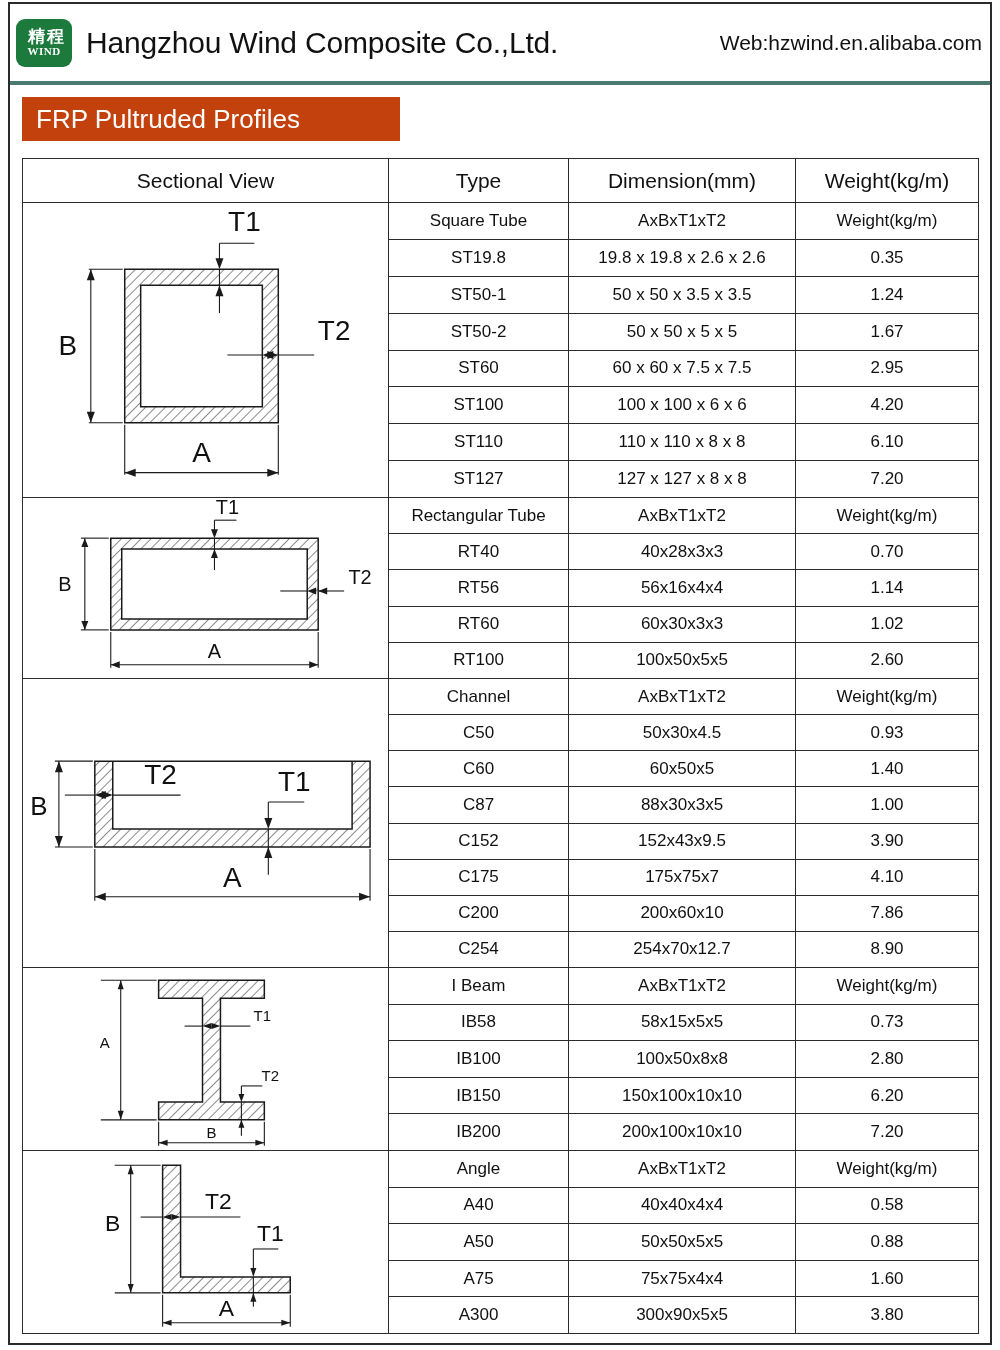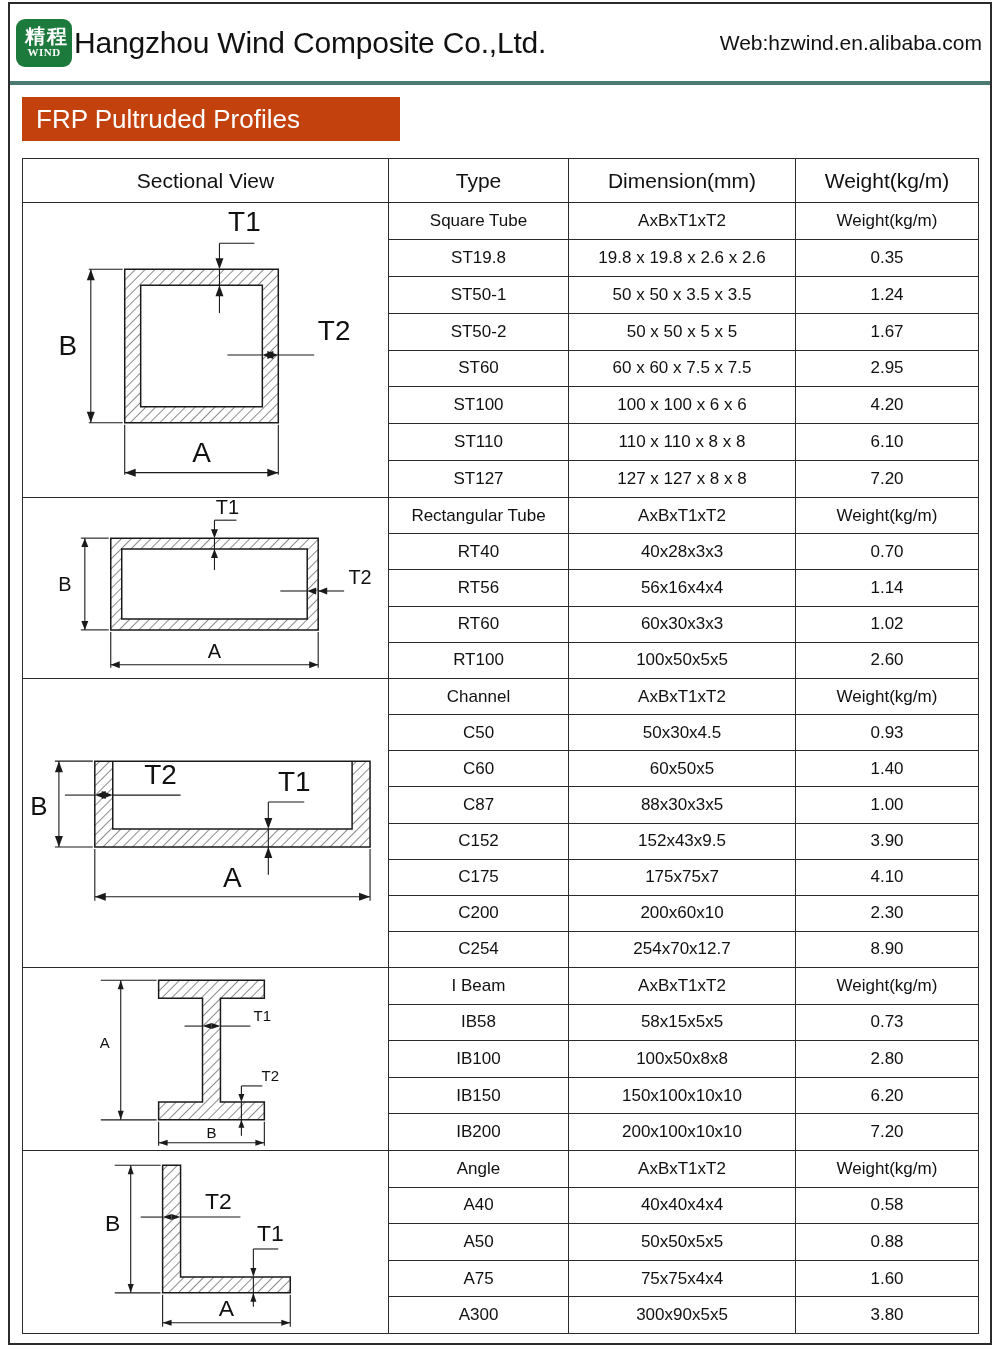--- a/index.html
+++ b/index.html
@@ -35,34 +35,34 @@
     border-radius: 9px;
     background: #1c7a3c;
     color: #ffffff;
     display: flex;
     flex-direction: column;
     align-items: center;
     justify-content: center;
     flex: none;
   }
   #logo .cn {
-    font-size: 20px; font-weight: bold;
+    font-size: 17px; font-weight: bold;
     letter-spacing: 2px;
     line-height: 1;
     font-family: "DejaVu Sans", sans-serif;
     margin-left: 6px;
   }
   #logo .en {
     font-size: 11px; font-weight: bold;
     letter-spacing: 0.5px;
     line-height: 1.25;
     font-family: "Liberation Serif", serif;
   }
   #company-name {
-    margin-left: 2px;
+    margin-left: 14px;
     font-size: 30px;
     color: #111111;
     white-space: nowrap;
     letter-spacing: -0.2px;
   }
   #contact {
     margin-left: auto;
     margin-right: 8px;
     text-align: left;
     color: #111111;
@@ -360,21 +360,21 @@
         <td class="txt">3.90</td>
       </tr>
       <tr>
         <td class="txt">C175</td>
         <td class="txt">175x75x7</td>
         <td class="txt">4.10</td>
       </tr>
       <tr>
         <td class="txt">C200</td>
         <td class="txt">200x60x10</td>
-        <td class="txt">2.30</td>
+        <td class="txt">7.86</td>
       </tr>
       <tr>
         <td class="txt">C254</td>
         <td class="txt">254x70x12.7</td>
         <td class="txt">8.90</td>
       </tr>
 
       <tr>
         <td class="view" rowspan="5">
           <svg viewBox="0 0 366 182" width="366" height="182" aria-hidden="true">

